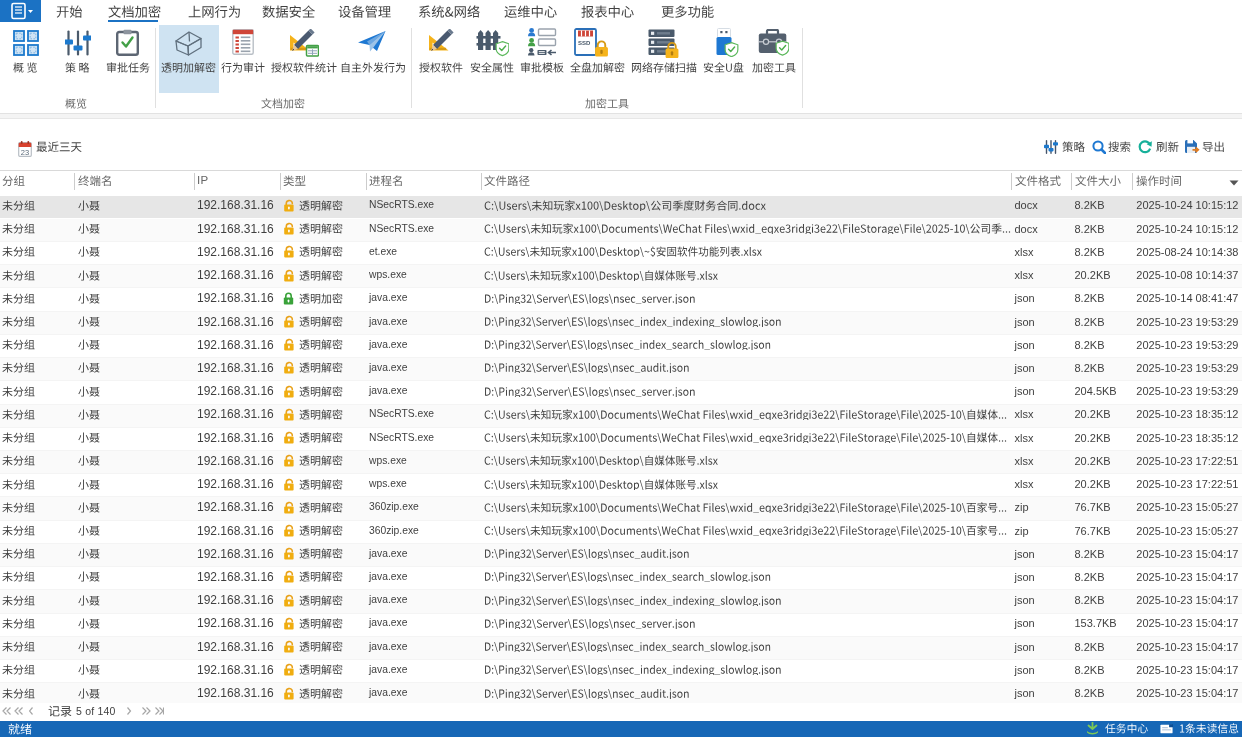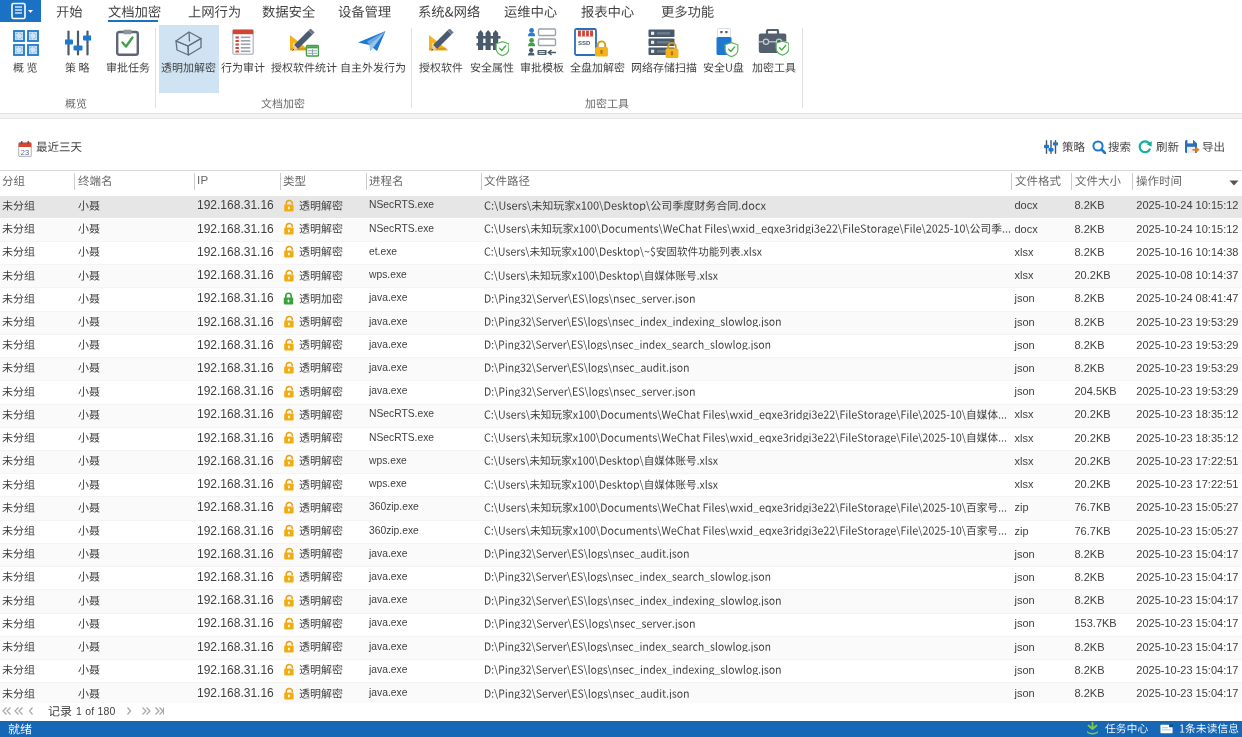--- a/index.html
+++ b/index.html
@@ -881,21 +881,21 @@
       <use href="#g5217" x="22221"></use>
       <use href="#g8868" x="23221"></use>
       <use href="#g002E" x="24221"></use>
       <use href="#g0078" x="24499"></use>
       <use href="#g006C" x="24997"></use>
       <use href="#g0073" x="25281"></use>
       <use href="#g0078" x="25749"></use>
     </svg>
     <div class="lat r" style="left:1014.5px;top:243.8px">xlsx</div>
     <div class="lat r" style="left:1074.5px;top:243.8px">8.2KB</div>
-    <div class="lat d" style="left:1136.3px;top:243.8px">2025-10-16 10:14:38</div>
+    <div class="lat d" style="left:1136.3px;top:243.8px">2025-08-24 10:14:38</div>
     <div class="altrow" style="top:265.2px;height:23.22px"></div>
     <div class="rsep" style="top:287.4px"></div>
     <svg class="tx " style="left:2.0px;top:269.6px" width="33.00" height="11.00" viewBox="0 0 3000 1000" fill="#3f3f3f">
       <use href="#g672A" x="0"></use>
       <use href="#g5206" x="1000"></use>
       <use href="#g7EC4" x="2000"></use>
     </svg>
     <svg class="tx " style="left:77.5px;top:269.6px" width="22.00" height="11.00" viewBox="0 0 2000 1000" fill="#3f3f3f">
       <use href="#g5C0F" x="0"></use>
       <use href="#g8042" x="1000"></use>
@@ -1015,21 +1015,21 @@
       <use href="#g0065" x="16858"></use>
       <use href="#g0072" x="17412"></use>
       <use href="#g002E" x="17800"></use>
       <use href="#g006A" x="18078"></use>
       <use href="#g0073" x="18353"></use>
       <use href="#g006F" x="18821"></use>
       <use href="#g006E" x="19427"></use>
     </svg>
     <div class="lat r" style="left:1014.5px;top:290.3px">json</div>
     <div class="lat r" style="left:1074.5px;top:290.3px">8.2KB</div>
-    <div class="lat d" style="left:1136.3px;top:290.3px">2025-10-24 08:41:47</div>
+    <div class="lat d" style="left:1136.3px;top:290.3px">2025-10-14 08:41:47</div>
     <div class="altrow" style="top:311.6px;height:23.22px"></div>
     <div class="rsep" style="top:333.8px"></div>
     <svg class="tx " style="left:2.0px;top:316.0px" width="33.00" height="11.00" viewBox="0 0 3000 1000" fill="#3f3f3f">
       <use href="#g672A" x="0"></use>
       <use href="#g5206" x="1000"></use>
       <use href="#g7EC4" x="2000"></use>
     </svg>
     <svg class="tx " style="left:77.5px;top:316.0px" width="22.00" height="11.00" viewBox="0 0 2000 1000" fill="#3f3f3f">
       <use href="#g5C0F" x="0"></use>
       <use href="#g8042" x="1000"></use>
@@ -2489,21 +2489,21 @@
     <svg class="ic" style="left:14px;top:707px" width="12" height="8" viewBox="0 0 12 8">
       <path d="M4.5 0.5 L1 4 L4.5 7.5 M8.5 0.5 L5 4 L8.5 7.5" fill="none" stroke="#a6a6a6" stroke-width="1.2"></path>
     </svg>
     <svg class="ic" style="left:29px;top:707px" width="12" height="8" viewBox="0 0 12 8">
       <path d="M3.5 0.5 L0.5 4 L3.5 7.5" fill="none" stroke="#a6a6a6" stroke-width="1.2"></path>
     </svg>
     <svg class="tx " style="left:48.0px;top:704.5px" width="24.00" height="12.00" viewBox="0 0 2000 1000" fill="#3f3f3f">
       <use href="#g8BB0" x="0"></use>
       <use href="#g5F55" x="1000"></use>
     </svg>
-    <div class="lat" style="left:76px;top:704.5px;font-size:10.5px;">1 of 180</div>
+    <div class="lat" style="left:76px;top:704.5px;font-size:10.5px;">5 of 140</div>
     <svg class="ic" style="left:127px;top:707px" width="12" height="8" viewBox="0 0 12 8">
       <path d="M0.5 0.5 L3.5 4 L0.5 7.5" fill="none" stroke="#a6a6a6" stroke-width="1.2"></path>
     </svg>
     <svg class="ic" style="left:139px;top:707px" width="12" height="8" viewBox="0 0 12 8">
       <path d="M3.5 0.5 L7 4 L3.5 7.5 M7.5 0.5 L11 4 L7.5 7.5" fill="none" stroke="#a6a6a6" stroke-width="1.2"></path>
     </svg>
     <svg class="ic" style="left:152px;top:707px" width="12" height="8" viewBox="0 0 12 8">
       <path d="M3.5 0.5 L7 4 L3.5 7.5 M7.5 0.5 L11 4 L7.5 7.5" fill="none" stroke="#a6a6a6" stroke-width="1.2"></path>
       <line x1="11.5" y1="0.5" x2="11.5" y2="7.5" stroke="#a6a6a6" stroke-width="1.1"></line>
     </svg>

